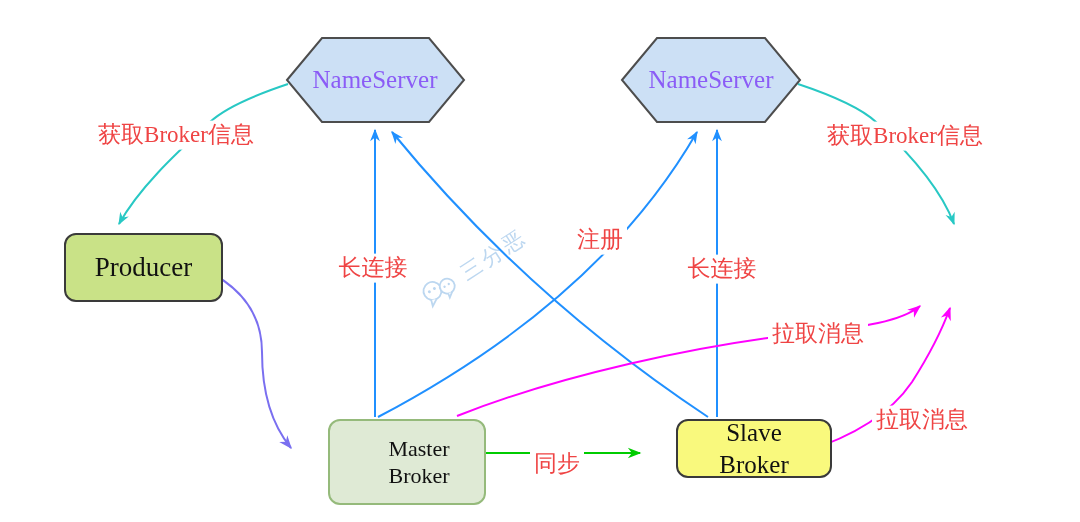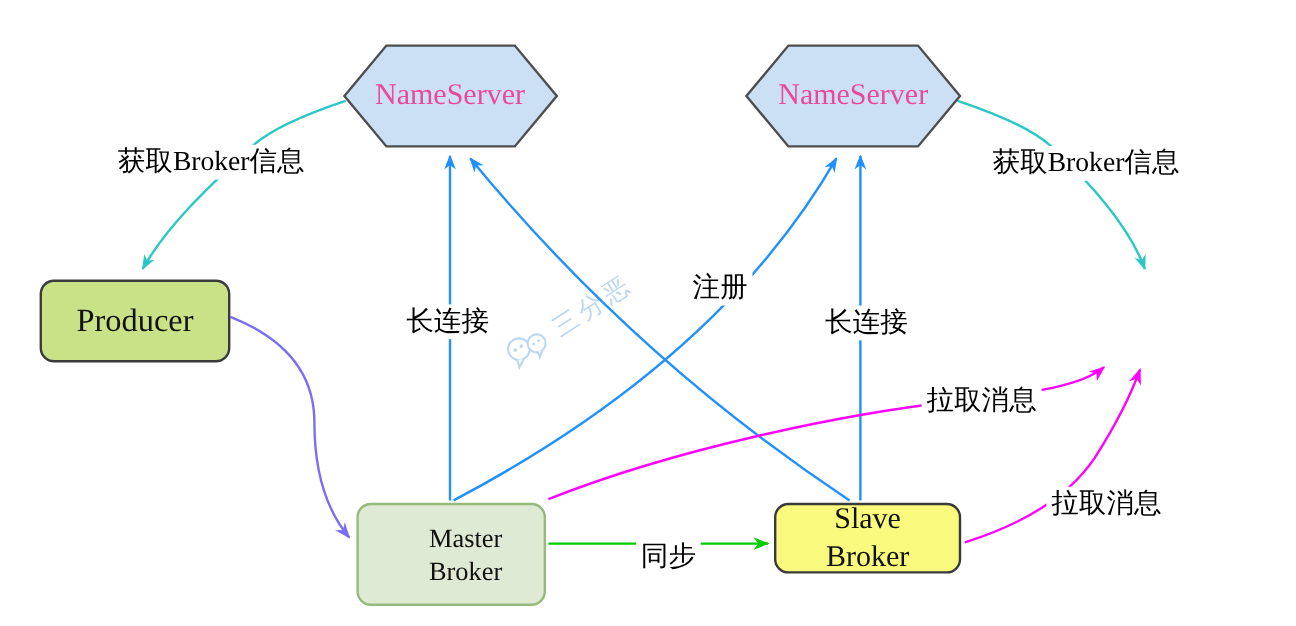--- a/index.html
+++ b/index.html
@@ -8,38 +8,38 @@
     font-family:"Liberation Serif","DejaVu Serif",serif;
   }
   
   #watermark{position:absolute;left:424px;top:286px;z-index:1;
     transform:rotate(-33deg);transform-origin:0 50%;
     display:flex;align-items:center;gap:6px;color:#bcd7f0;font-size:21px;
     letter-spacing:4px;white-space:nowrap;user-select:none;}
   #edges{position:absolute;left:0;top:0;z-index:2;}
   .edge-label{
     position:absolute;z-index:3;transform:translate(-50%,-50%);
-    background:#ffffff;padding:0 4px;font-size:23px;color:#000000;
+    background:#ffffff;padding:0 4px;font-size:23px;color:#ef4444;
     white-space:nowrap;line-height:1.25;}
   
   .node{
     position:absolute;z-index:4;box-sizing:border-box;
     display:flex;flex-direction:column;align-items:center;justify-content:center;
-    border-radius:12px;color:#111;text-align:center;}
+    border-radius:12px;color:#111;text-align:center;margin-left:31px;}
   #producer{left:33px;top:233px;width:159px;height:69px;
     background:#c9e287;border:2.5px solid #3a3a3a;font-size:27px;}
   #consumer{left:880px;top:233px;width:158px;height:70px;
     background:#f9caca;border:2.5px solid #3a3a3a;font-size:27px;}
   #master-broker{left:297px;top:419px;width:158px;height:86px;
     background:#dfead5;border:2px solid #95ba7b;font-size:22px;line-height:1.25;padding-left:24px;}
   #slave-broker{left:645px;top:419px;width:156px;height:59px;
     background:#f9f97d;border:2.5px solid #3a3a3a;font-size:25px;line-height:1.25;}
   .hex-label{
     position:absolute;z-index:4;transform:translate(-50%,-50%);
-    font-size:25px;color:#ec4899;white-space:nowrap;}
+    font-size:25px;color:#8b5cf6;white-space:nowrap;}
   #ns1-label{left:375px;top:80px;}
   #ns2-label{left:711px;top:80px;}
   .hexagon{stroke:#4d4d4d;stroke-width:2;}
   .edge{fill:none;stroke-width:2;}
 </style>
 </head>
 <body>
 
 <div id="stage">
 

